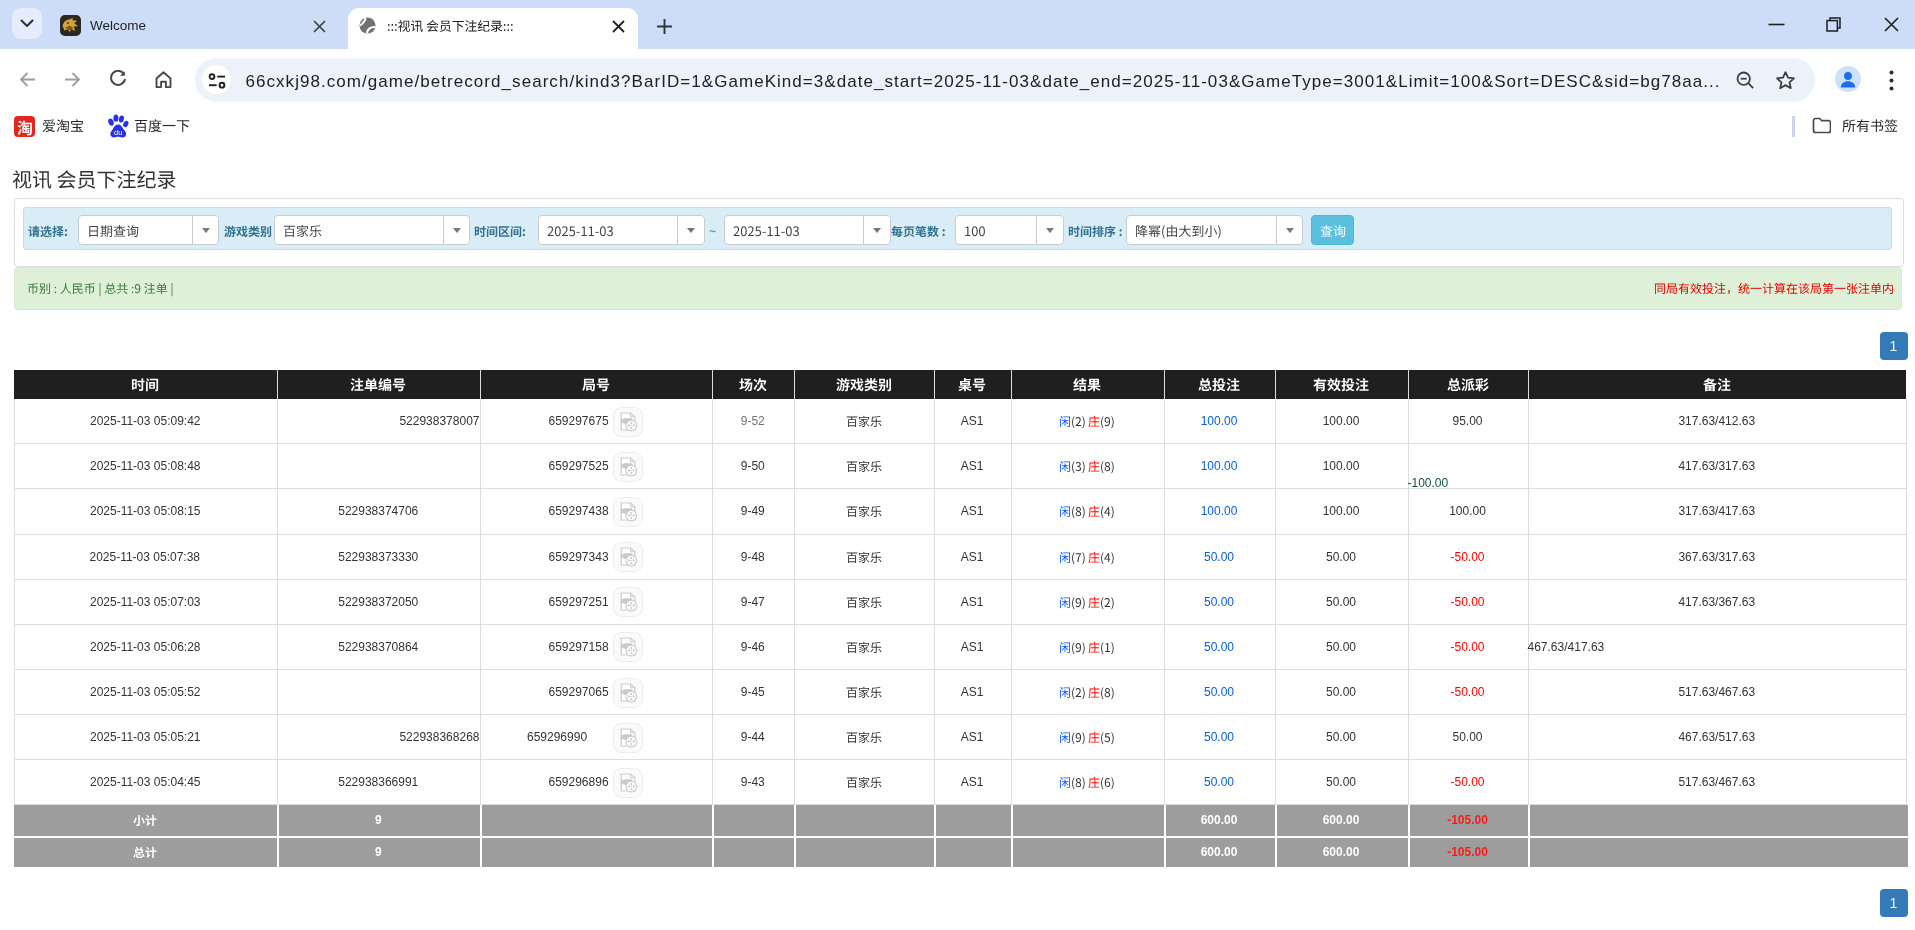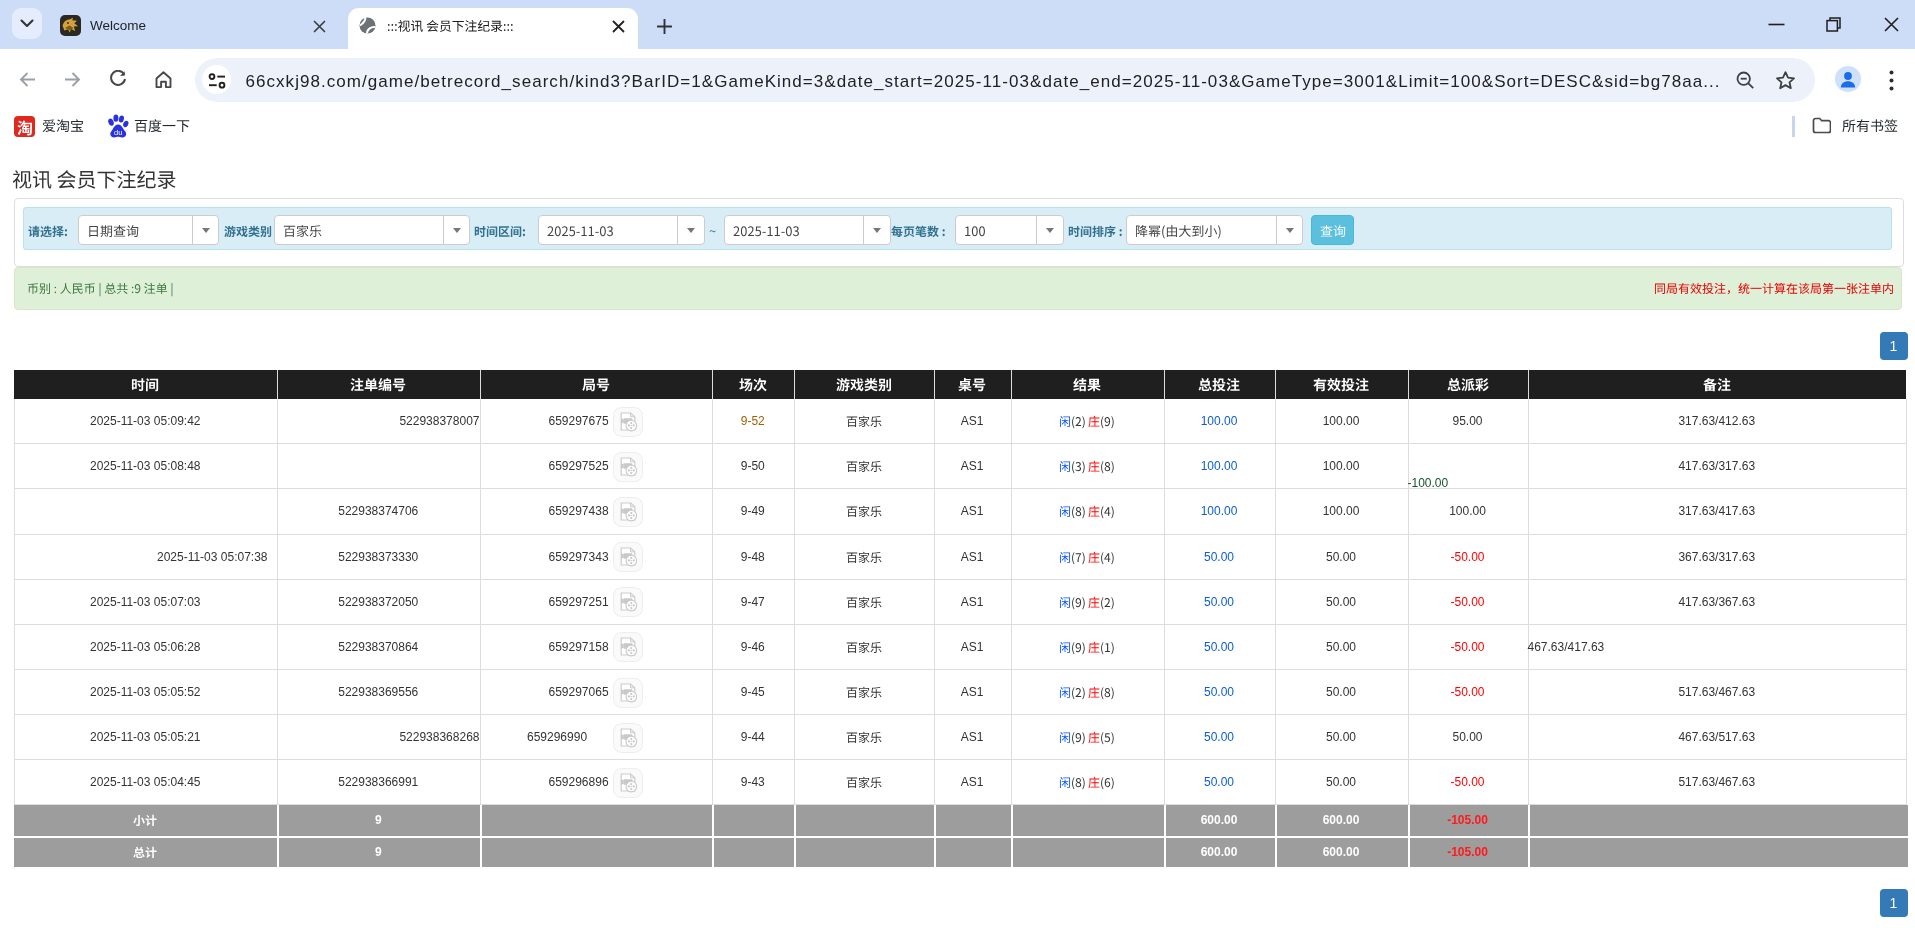--- a/index.html
+++ b/index.html
@@ -568,21 +568,21 @@
         <path d="M17.5 6l4.3 3.8h-4.3z" fill="#f0f0f0" stroke="#ccc"></path>
         <path d="M11.3 11.3h7.2a1 1 0 0 1 1 1v3.4a1 1 0 0 1-1 1h-7.2a1 1 0 0 1-1-1v-3.4a1 1 0 0 1 1-1z" fill="#c9c9c9"></path>
         <path d="M10.4 12.3l-2.3-1v5.4l2.3-1z" fill="#c9c9c9"></path>
         <circle cx="18.3" cy="18.6" r="5.3" fill="#fff" stroke="#c9c9c9" stroke-width="1.1"></circle>
         <circle cx="18.3" cy="16.1" r="1.15" fill="#c9c9c9"></circle>
         <circle cx="15.9" cy="18.4" r="1.15" fill="#c9c9c9"></circle>
         <circle cx="20.7" cy="18.4" r="1.15" fill="#c9c9c9"></circle>
         <circle cx="18.3" cy="21.1" r="1.15" fill="#c9c9c9"></circle>
         <path d="M17.6 18.6h1.4" stroke="#c9c9c9"></path>
       </svg></div>
-    <div style="position:absolute;left:711.5px;top:399.0px;width:82.5px;height:39px;font-size:12px;color:#a16207;text-align:center;line-height:45.1px;white-space:nowrap">9-52</div>
+    <div style="position:absolute;left:711.5px;top:399.0px;width:82.5px;height:39px;font-size:12px;color:#737373;text-align:center;line-height:45.1px;white-space:nowrap">9-52</div>
     <svg style="position:absolute;left:845.8px;top:414.1px;" width="37.0" height="17" viewBox="0 0 3083.3 1416.7">
       <g fill="#333" transform="translate(0,1000)">
         <use href="#g14" x="0"></use>
         <use href="#g33" x="1000"></use>
         <use href="#g34" x="2000"></use>
       </g>
     </svg>
     <div style="position:absolute;left:933.5px;top:399.0px;width:77.0px;height:45.1px;font-size:12px;color:#333;text-align:center;line-height:45.1px;white-space:nowrap">AS1</div>
     <svg style="position:absolute;left:1058.9px;top:414.1px;" width="13.0" height="17" viewBox="0 0 1083.3 1416.7">
       <g fill="#0551f9" transform="translate(0,1000)">
@@ -657,20 +657,21 @@
       <g fill="#333" transform="translate(0,1000)">
         <use href="#g54" x="0"></use>
         <use href="#g101" x="338"></use>
         <use href="#g59" x="893"></use>
       </g>
     </svg>
     <div style="position:absolute;left:1163.5px;top:444.1px;width:111.0px;height:45.1px;font-size:12px;color:#0c5dd6;text-align:center;line-height:45.1px;white-space:nowrap">100.00</div>
     <div style="position:absolute;left:1274.5px;top:444.1px;width:133.0px;height:45.1px;font-size:12px;color:#333;text-align:center;line-height:45.1px;white-space:nowrap">100.00</div>
     <div style="position:absolute;left:1407.5px;top:461px;width:120.0px;height:45.1px;font-size:12px;color:#14532d;text-align:left;line-height:45.1px;white-space:nowrap">-100.00</div>
     <div style="position:absolute;left:1527.5px;top:444.1px;width:378.5px;height:45.1px;font-size:12px;color:#333;text-align:center;line-height:45.1px;white-space:nowrap">417.63/317.63</div>
+    <div style="position:absolute;left:13.5px;top:489.3px;width:263.5px;height:45.1px;font-size:12px;color:#333;text-align:center;line-height:45.1px;white-space:nowrap">2025-11-03 05:08:15</div>
     <div style="position:absolute;left:277.0px;top:489.3px;width:202.5px;height:45.1px;font-size:12px;color:#333;text-align:center;line-height:45.1px;white-space:nowrap">522938374706</div>
     <div style="position:absolute;left:548.5px;top:489.3px;width:62.0px;height:45.1px;font-size:12px;color:#333;line-height:45.1px">659297438</div>
     <div style="position:absolute;left:612.5px;top:496.9px;width:30px;height:30px"><svg width="30" height="30" viewBox="0 0 30 30">
         <rect x="0.5" y="0.5" width="29" height="29" rx="8" fill="#fafafa" stroke="#ededed"></rect>
         <path d="M8.2 6h9.3l4.3 3.8V23H8.2z" fill="#fff" stroke="#ccc" stroke-width="1.2"></path>
         <path d="M17.5 6l4.3 3.8h-4.3z" fill="#f0f0f0" stroke="#ccc"></path>
         <path d="M11.3 11.3h7.2a1 1 0 0 1 1 1v3.4a1 1 0 0 1-1 1h-7.2a1 1 0 0 1-1-1v-3.4a1 1 0 0 1 1-1z" fill="#c9c9c9"></path>
         <path d="M10.4 12.3l-2.3-1v5.4l2.3-1z" fill="#c9c9c9"></path>
         <circle cx="18.3" cy="18.6" r="5.3" fill="#fff" stroke="#c9c9c9" stroke-width="1.1"></circle>
         <circle cx="18.3" cy="16.1" r="1.15" fill="#c9c9c9"></circle>
@@ -709,21 +710,21 @@
       <g fill="#333" transform="translate(0,1000)">
         <use href="#g54" x="0"></use>
         <use href="#g102" x="338"></use>
         <use href="#g59" x="893"></use>
       </g>
     </svg>
     <div style="position:absolute;left:1163.5px;top:489.3px;width:111.0px;height:45.1px;font-size:12px;color:#0c5dd6;text-align:center;line-height:45.1px;white-space:nowrap">100.00</div>
     <div style="position:absolute;left:1274.5px;top:489.3px;width:133.0px;height:45.1px;font-size:12px;color:#333;text-align:center;line-height:45.1px;white-space:nowrap">100.00</div>
     <div style="position:absolute;left:1407.5px;top:489.3px;width:120.0px;height:45.1px;font-size:12px;color:#333;text-align:center;line-height:45.1px;white-space:nowrap">100.00</div>
     <div style="position:absolute;left:1527.5px;top:489.3px;width:378.5px;height:45.1px;font-size:12px;color:#333;text-align:center;line-height:45.1px;white-space:nowrap">317.63/417.63</div>
-    <div style="position:absolute;left:4px;top:534.5px;width:263.5px;height:45.1px;font-size:12px;color:#333;text-align:right;line-height:45.1px;white-space:nowrap">2025-11-03 05:07:38</div>
+    <div style="position:absolute;left:13px;top:534.5px;width:263.5px;height:45.1px;font-size:12px;color:#333;text-align:center;line-height:45.1px;white-space:nowrap">2025-11-03 05:07:38</div>
     <div style="position:absolute;left:277.0px;top:534.5px;width:202.5px;height:45.1px;font-size:12px;color:#333;text-align:center;line-height:45.1px;white-space:nowrap">522938373330</div>
     <div style="position:absolute;left:548.5px;top:534.5px;width:62.0px;height:45.1px;font-size:12px;color:#333;line-height:45.1px">659297343</div>
     <div style="position:absolute;left:612.5px;top:542.0px;width:30px;height:30px"><svg width="30" height="30" viewBox="0 0 30 30">
         <rect x="0.5" y="0.5" width="29" height="29" rx="8" fill="#fafafa" stroke="#ededed"></rect>
         <path d="M8.2 6h9.3l4.3 3.8V23H8.2z" fill="#fff" stroke="#ccc" stroke-width="1.2"></path>
         <path d="M17.5 6l4.3 3.8h-4.3z" fill="#f0f0f0" stroke="#ccc"></path>
         <path d="M11.3 11.3h7.2a1 1 0 0 1 1 1v3.4a1 1 0 0 1-1 1h-7.2a1 1 0 0 1-1-1v-3.4a1 1 0 0 1 1-1z" fill="#c9c9c9"></path>
         <path d="M10.4 12.3l-2.3-1v5.4l2.3-1z" fill="#c9c9c9"></path>
         <circle cx="18.3" cy="18.6" r="5.3" fill="#fff" stroke="#c9c9c9" stroke-width="1.1"></circle>
         <circle cx="18.3" cy="16.1" r="1.15" fill="#c9c9c9"></circle>
@@ -869,21 +870,20 @@
         <use href="#g54" x="0"></use>
         <use href="#g42" x="338"></use>
         <use href="#g59" x="893"></use>
       </g>
     </svg>
     <div style="position:absolute;left:1163.5px;top:624.8px;width:111.0px;height:45.1px;font-size:12px;color:#0c5dd6;text-align:center;line-height:45.1px;white-space:nowrap">50.00</div>
     <div style="position:absolute;left:1274.5px;top:624.8px;width:133.0px;height:45.1px;font-size:12px;color:#333;text-align:center;line-height:45.1px;white-space:nowrap">50.00</div>
     <div style="position:absolute;left:1407.5px;top:624.8px;width:120.0px;height:45.1px;font-size:12px;color:#f00;text-align:center;line-height:45.1px;white-space:nowrap">-50.00</div>
     <div style="position:absolute;left:1527.5px;top:624.8px;width:378.5px;height:45.1px;font-size:12px;color:#333;text-align:left;line-height:45.1px;white-space:nowrap">467.63/417.63</div>
     <div style="position:absolute;left:13.5px;top:669.9px;width:263.5px;height:45.1px;font-size:12px;color:#333;text-align:center;line-height:45.1px;white-space:nowrap">2025-11-03 05:05:52</div>
-    <div style="position:absolute;left:277.0px;top:669.9px;width:202.5px;height:45.1px;font-size:12px;color:#333;text-align:center;line-height:45.1px;white-space:nowrap">522938369556</div>
     <div style="position:absolute;left:548.5px;top:669.9px;width:62.0px;height:45.1px;font-size:12px;color:#333;line-height:45.1px">659297065</div>
     <div style="position:absolute;left:612.5px;top:677.5px;width:30px;height:30px"><svg width="30" height="30" viewBox="0 0 30 30">
         <rect x="0.5" y="0.5" width="29" height="29" rx="8" fill="#fafafa" stroke="#ededed"></rect>
         <path d="M8.2 6h9.3l4.3 3.8V23H8.2z" fill="#fff" stroke="#ccc" stroke-width="1.2"></path>
         <path d="M17.5 6l4.3 3.8h-4.3z" fill="#f0f0f0" stroke="#ccc"></path>
         <path d="M11.3 11.3h7.2a1 1 0 0 1 1 1v3.4a1 1 0 0 1-1 1h-7.2a1 1 0 0 1-1-1v-3.4a1 1 0 0 1 1-1z" fill="#c9c9c9"></path>
         <path d="M10.4 12.3l-2.3-1v5.4l2.3-1z" fill="#c9c9c9"></path>
         <circle cx="18.3" cy="18.6" r="5.3" fill="#fff" stroke="#c9c9c9" stroke-width="1.1"></circle>
         <circle cx="18.3" cy="16.1" r="1.15" fill="#c9c9c9"></circle>
         <circle cx="15.9" cy="18.4" r="1.15" fill="#c9c9c9"></circle>

